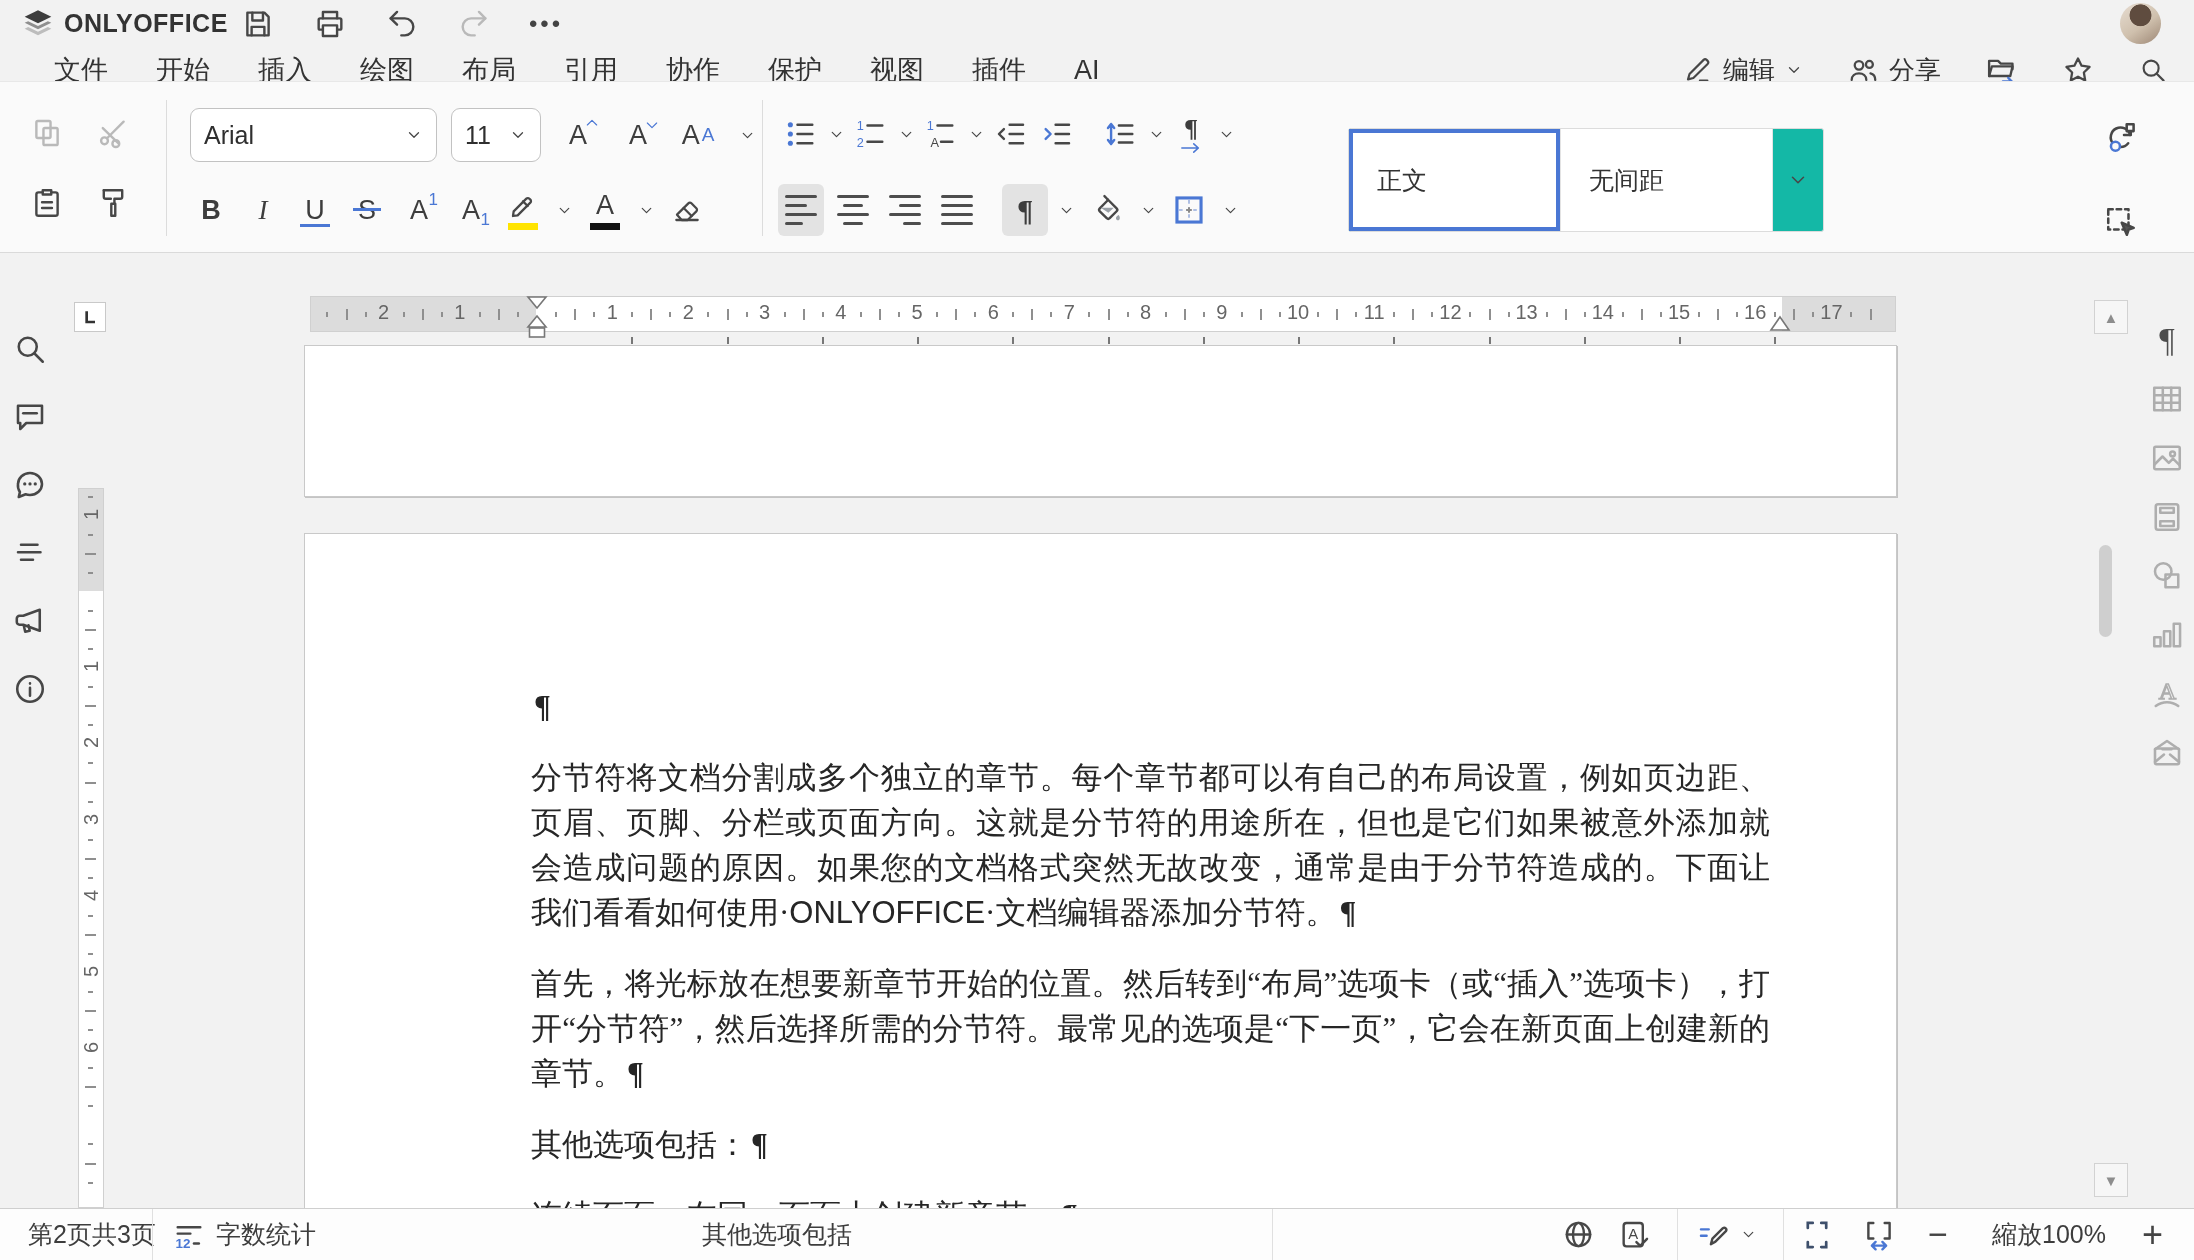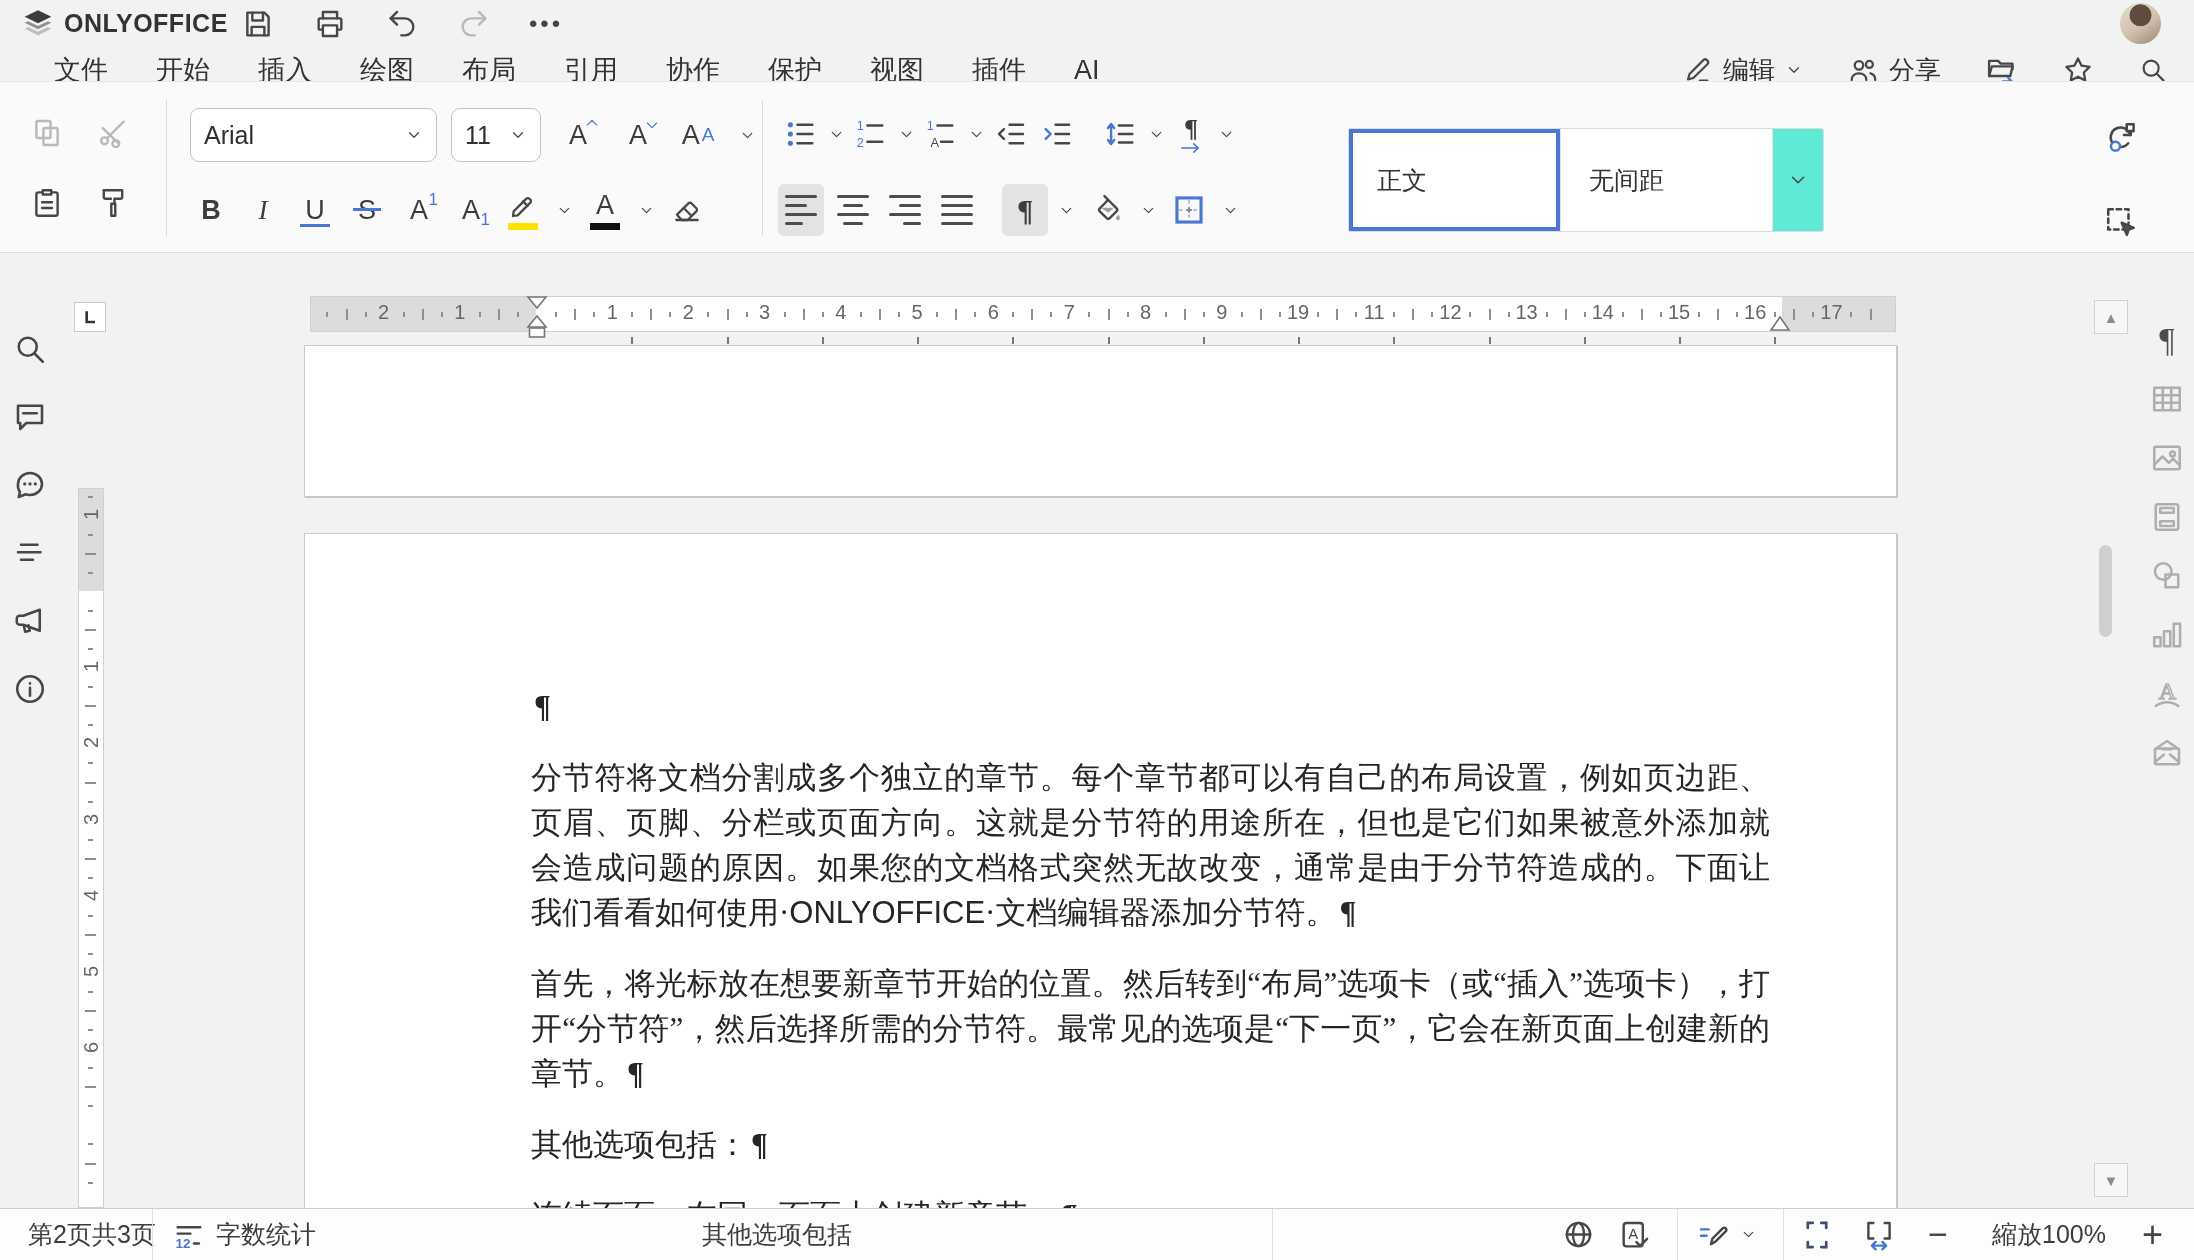--- a/index.html
+++ b/index.html
@@ -39,21 +39,21 @@
   #fmtrow{position:absolute;left:188px;top:102px;display:flex;align-items:center;gap:6px}
   .glyph{font-size:27px;color:#3d3d3d}
   .gb{font-weight:700}.gi{font-family:"Liberation Serif",serif;font-style:italic}
   .rel{position:relative}
   .underbar{position:absolute;left:8px;right:8px;bottom:6px;height:7px}
   #para1{position:absolute;left:778px;top:26px;display:flex;align-items:center}
   #para2{position:absolute;left:778px;top:102px;display:flex;align-items:center}
   .alico{width:32px;height:30px;display:flex;flex-direction:column;justify-content:space-between}
   .alico i{height:3.4px;background:#4d4d4d;border-radius:2px;display:block}
   .sp18{width:18px}.sp10{width:10px}
-  #gallery{position:absolute;left:1348px;top:46px;height:102px;display:flex;background:#5eead4;border:1px solid #dcdcdc;border-radius:3px}
+  #gallery{position:absolute;left:1348px;top:46px;height:102px;display:flex;background:#14b8a6;border:1px solid #dcdcdc;border-radius:3px}
   .gcell{width:212px;position:relative;display:flex;align-items:center;padding-left:28px;box-sizing:border-box;
          font-family:"Liberation Serif","DejaVu Serif",serif;font-size:25px;color:#333;border-right:1px solid #e3e3e3;background:#fff;cursor:pointer}
   .gcell.sel{box-shadow:inset 0 0 0 4px #4a77d4;z-index:2}
   .gcell.h1{justify-content:center;padding-left:0;font-size:44px;color:#466cb0}
   #gchev{width:50px;display:flex;align-items:center;justify-content:center;cursor:pointer}
   #tb-right{position:absolute;left:2098px;top:30px;display:flex;flex-direction:column;gap:32px;align-items:center}
   
   #workspace{position:absolute;left:0;top:266px;width:2194px;height:942px;background:#f2f2f2;overflow:hidden}
   #left-panel{position:absolute;left:0;top:64px;width:60px;display:flex;flex-direction:column;align-items:center;gap:30px}
   .lp{width:38px;height:38px;display:flex;align-items:center;justify-content:center;cursor:pointer}
@@ -609,21 +609,21 @@
         <i class="tick th" style="left: 796.5px;"></i>
         <i class="tick tq" style="left: 815.55px;"></i>
         <span class="rnum" style="left: 834.6px;">8</span>
         <i class="tick tq" style="left: 853.65px;"></i>
         <i class="tick th" style="left: 872.7px;"></i>
         <i class="tick tq" style="left: 891.75px;"></i>
         <span class="rnum" style="left: 910.8px;">9</span>
         <i class="tick tq" style="left: 929.85px;"></i>
         <i class="tick th" style="left: 948.9px;"></i>
         <i class="tick tq" style="left: 967.95px;"></i>
-        <span class="rnum" style="left: 987px;">19</span>
+        <span class="rnum" style="left: 987px;">10</span>
         <i class="tick tq" style="left: 1006.05px;"></i>
         <i class="tick th" style="left: 1025.1px;"></i>
         <i class="tick tq" style="left: 1044.15px;"></i>
         <span class="rnum" style="left: 1063.2px;">11</span>
         <i class="tick tq" style="left: 1082.25px;"></i>
         <i class="tick th" style="left: 1101.3px;"></i>
         <i class="tick tq" style="left: 1120.35px;"></i>
         <span class="rnum" style="left: 1139.4px;">12</span>
         <i class="tick tq" style="left: 1158.45px;"></i>
         <i class="tick th" style="left: 1177.5px;"></i>

